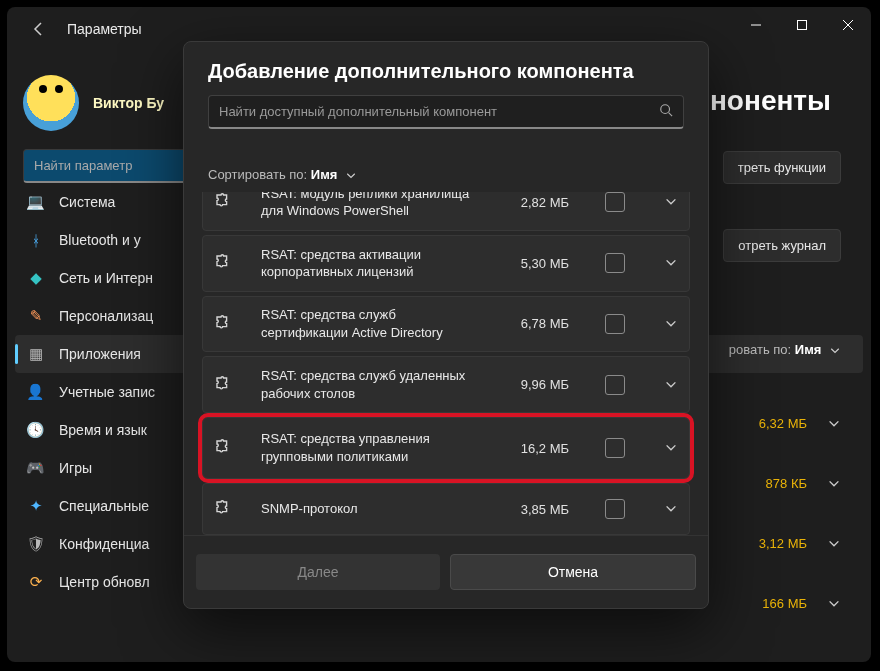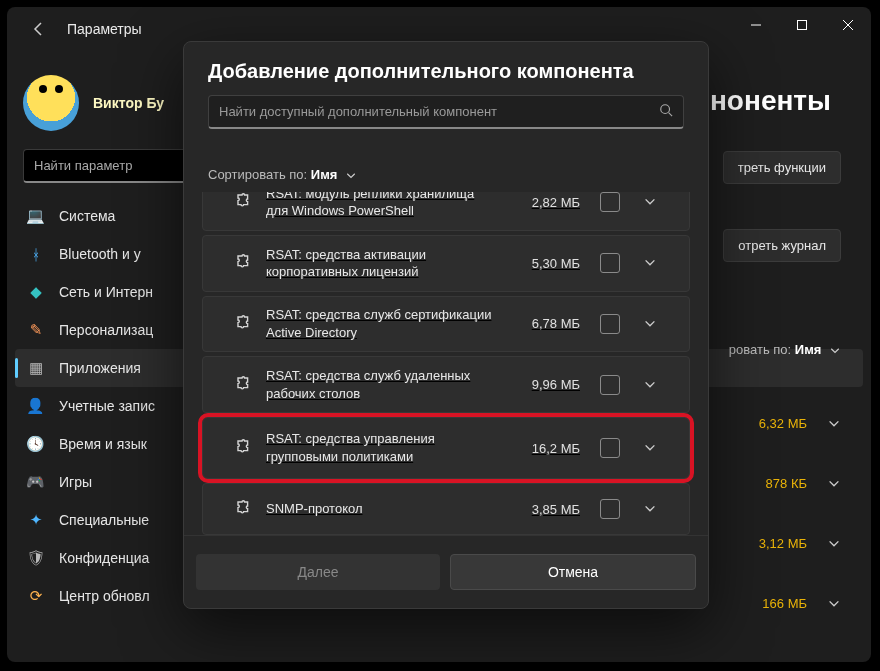--- a/index.html
+++ b/index.html
@@ -14,21 +14,21 @@
 .header-row { display: flex; align-items: center; padding: 0 16px; height: 36px; margin-top: -32px; }
 .back-btn { width: 32px; height: 32px; display: flex; align-items: center; justify-content: center; color: #ccc; }
 .header-title { color: #eaeaea; font-size: 14px; margin-left: 12px; }
 
 .profile { display: flex; align-items: center; padding: 10px 16px; gap: 14px; margin-top: 18px; }
 .avatar { width: 56px; height: 56px; border-radius: 50%; background: radial-gradient(circle at 50% 40%, #ffe05a 0 55%, #48a0d8 55% 100%); position: relative; overflow: hidden; }
 .avatar::after { content:""; position:absolute; left:16px; top:10px; width:8px; height:8px; background:#000; border-radius:50%; box-shadow: 16px 0 0 #000; }
 .profile-name { color: #fef9c3; font-size: 14px; font-weight: 600; }
 .profile-sub { color: #888; font-size: 11px; }
 
-.search-box { margin: 8px 16px 14px; width: 235px; height: 34px; background: #000000; border: 1px solid #3a3a3a; border-radius: 4px; border-bottom: 2px solid #888; display: flex; align-items: center; padding: 0 10px; color: #aaa; font-size: 13px; justify-content: space-between; }
+.search-box { margin: 8px 16px 0; width: 235px; height: 34px; background: #0c4a6e; border: 1px solid #3a3a3a; border-radius: 4px; border-bottom: 2px solid #888; display: flex; align-items: center; padding: 0 10px; color: #aaa; font-size: 13px; justify-content: space-between; }
 
 .sidebar { padding: 0 8px; }
 .side-item { display: flex; align-items: center; gap: 14px; padding: 10px 12px; border-radius: 4px; color: #e6e6e6; font-size: 14px; position: relative; }
 .side-item.active { background: #2d2d2d; }
 .side-item.active::before { content:""; position:absolute; left:0; top:9px; bottom:9px; width:3px; background:#60cdff; border-radius:2px; }
 .side-icon { width: 18px; height: 18px; display: inline-flex; align-items: center; justify-content: center; font-size: 15px; }
 
 .main-title { position: absolute; right: 40px; top: 78px; color: #fff; font-size: 28px; font-weight: 600; }
 .right-btn { position: absolute; right: 30px; background: #2d2d2d; color: #e6e6e6; font-size: 13px; padding: 8px 14px; border-radius: 4px; border: 1px solid #3c3c3c; }
 .right-btn.b1 { top: 144px; }
@@ -38,21 +38,21 @@
 .rs-row { position: absolute; right: 30px; width: 140px; height: 44px; display: flex; align-items: flex-end; justify-content: flex-end; gap: 20px; color: #eab308; font-size: 13px; }
 .rs-row svg { width: 14px; height: 14px; }
 .rs1 { top: 380px; } .rs2 { top: 440px; } .rs3 { top: 500px; } .rs4 { top: 560px; }
 
 .dialog { position: absolute; left: 176px; top: 34px; width: 526px; height: 568px; background: #272727; border-radius: 8px; border: 1px solid #3a3a3a; box-shadow: 0 20px 60px rgba(0,0,0,.6); display: flex; flex-direction: column; }
 .dlg-title { color: #fff; font-size: 20px; font-weight: 600; padding: 18px 24px 12px; }
 .dlg-search { margin: 0 24px 14px; height: 34px; background: #1f1f1f; border: 1px solid #404040; border-bottom: 2px solid #888; border-radius: 4px; display: flex; align-items: center; padding: 0 10px; color: #9a9a9a; font-size: 13px; justify-content: space-between; }
 .dlg-sort { padding: 0 24px 10px; color: #bbb; font-size: 13px; margin-top: 24px; }
 .dlg-sort b { color: #fff; font-weight: 600; }
 .dlg-list { flex: 1; overflow: hidden; padding: 0 18px; display: flex; flex-direction: column; gap: 4px; }
-.feat { background: #2d2d2d; border: 1px solid #383838; border-radius: 4px; display: flex; align-items: center; padding: 10px 29px; gap: 12px; min-height: 52px; text-decoration: underline; }
+.feat { background: #2d2d2d; border: 1px solid #383838; border-radius: 4px; display: flex; align-items: center; padding: 10px 8px; gap: 28px; min-height: 52px; }
 .feat.cut { margin-top: -18px; }
 .feat.highlight { outline: 4px solid #d81324; border-radius: 6px; min-height: 62px; }
 .feat-icon { width: 22px; height: 22px; flex-shrink: 0; display: flex; align-items: center; justify-content: center; }
 .feat-icon svg { width: 20px; height: 20px; stroke: #d6d6d6; fill: none; stroke-width: 1.4; }
 .feat-name { flex: 1; color: #e8e8e8; font-size: 13px; line-height: 1.35; padding-right: 6px; }
 .feat-size { color: #e0e0e0; font-size: 13px; width: 64px; text-align: right; }
 .feat-check { width: 20px; height: 20px; border: 1.4px solid #8a8a8a; border-radius: 3px; margin: 0 8px; }
 .feat-chev { width: 20px; display: flex; align-items: center; justify-content: center; }
 .feat-chev svg { width: 14px; height: 14px; }
 .dlg-actions { display: flex; gap: 10px; padding: 18px 12px; border-top: 1px solid #333; }

